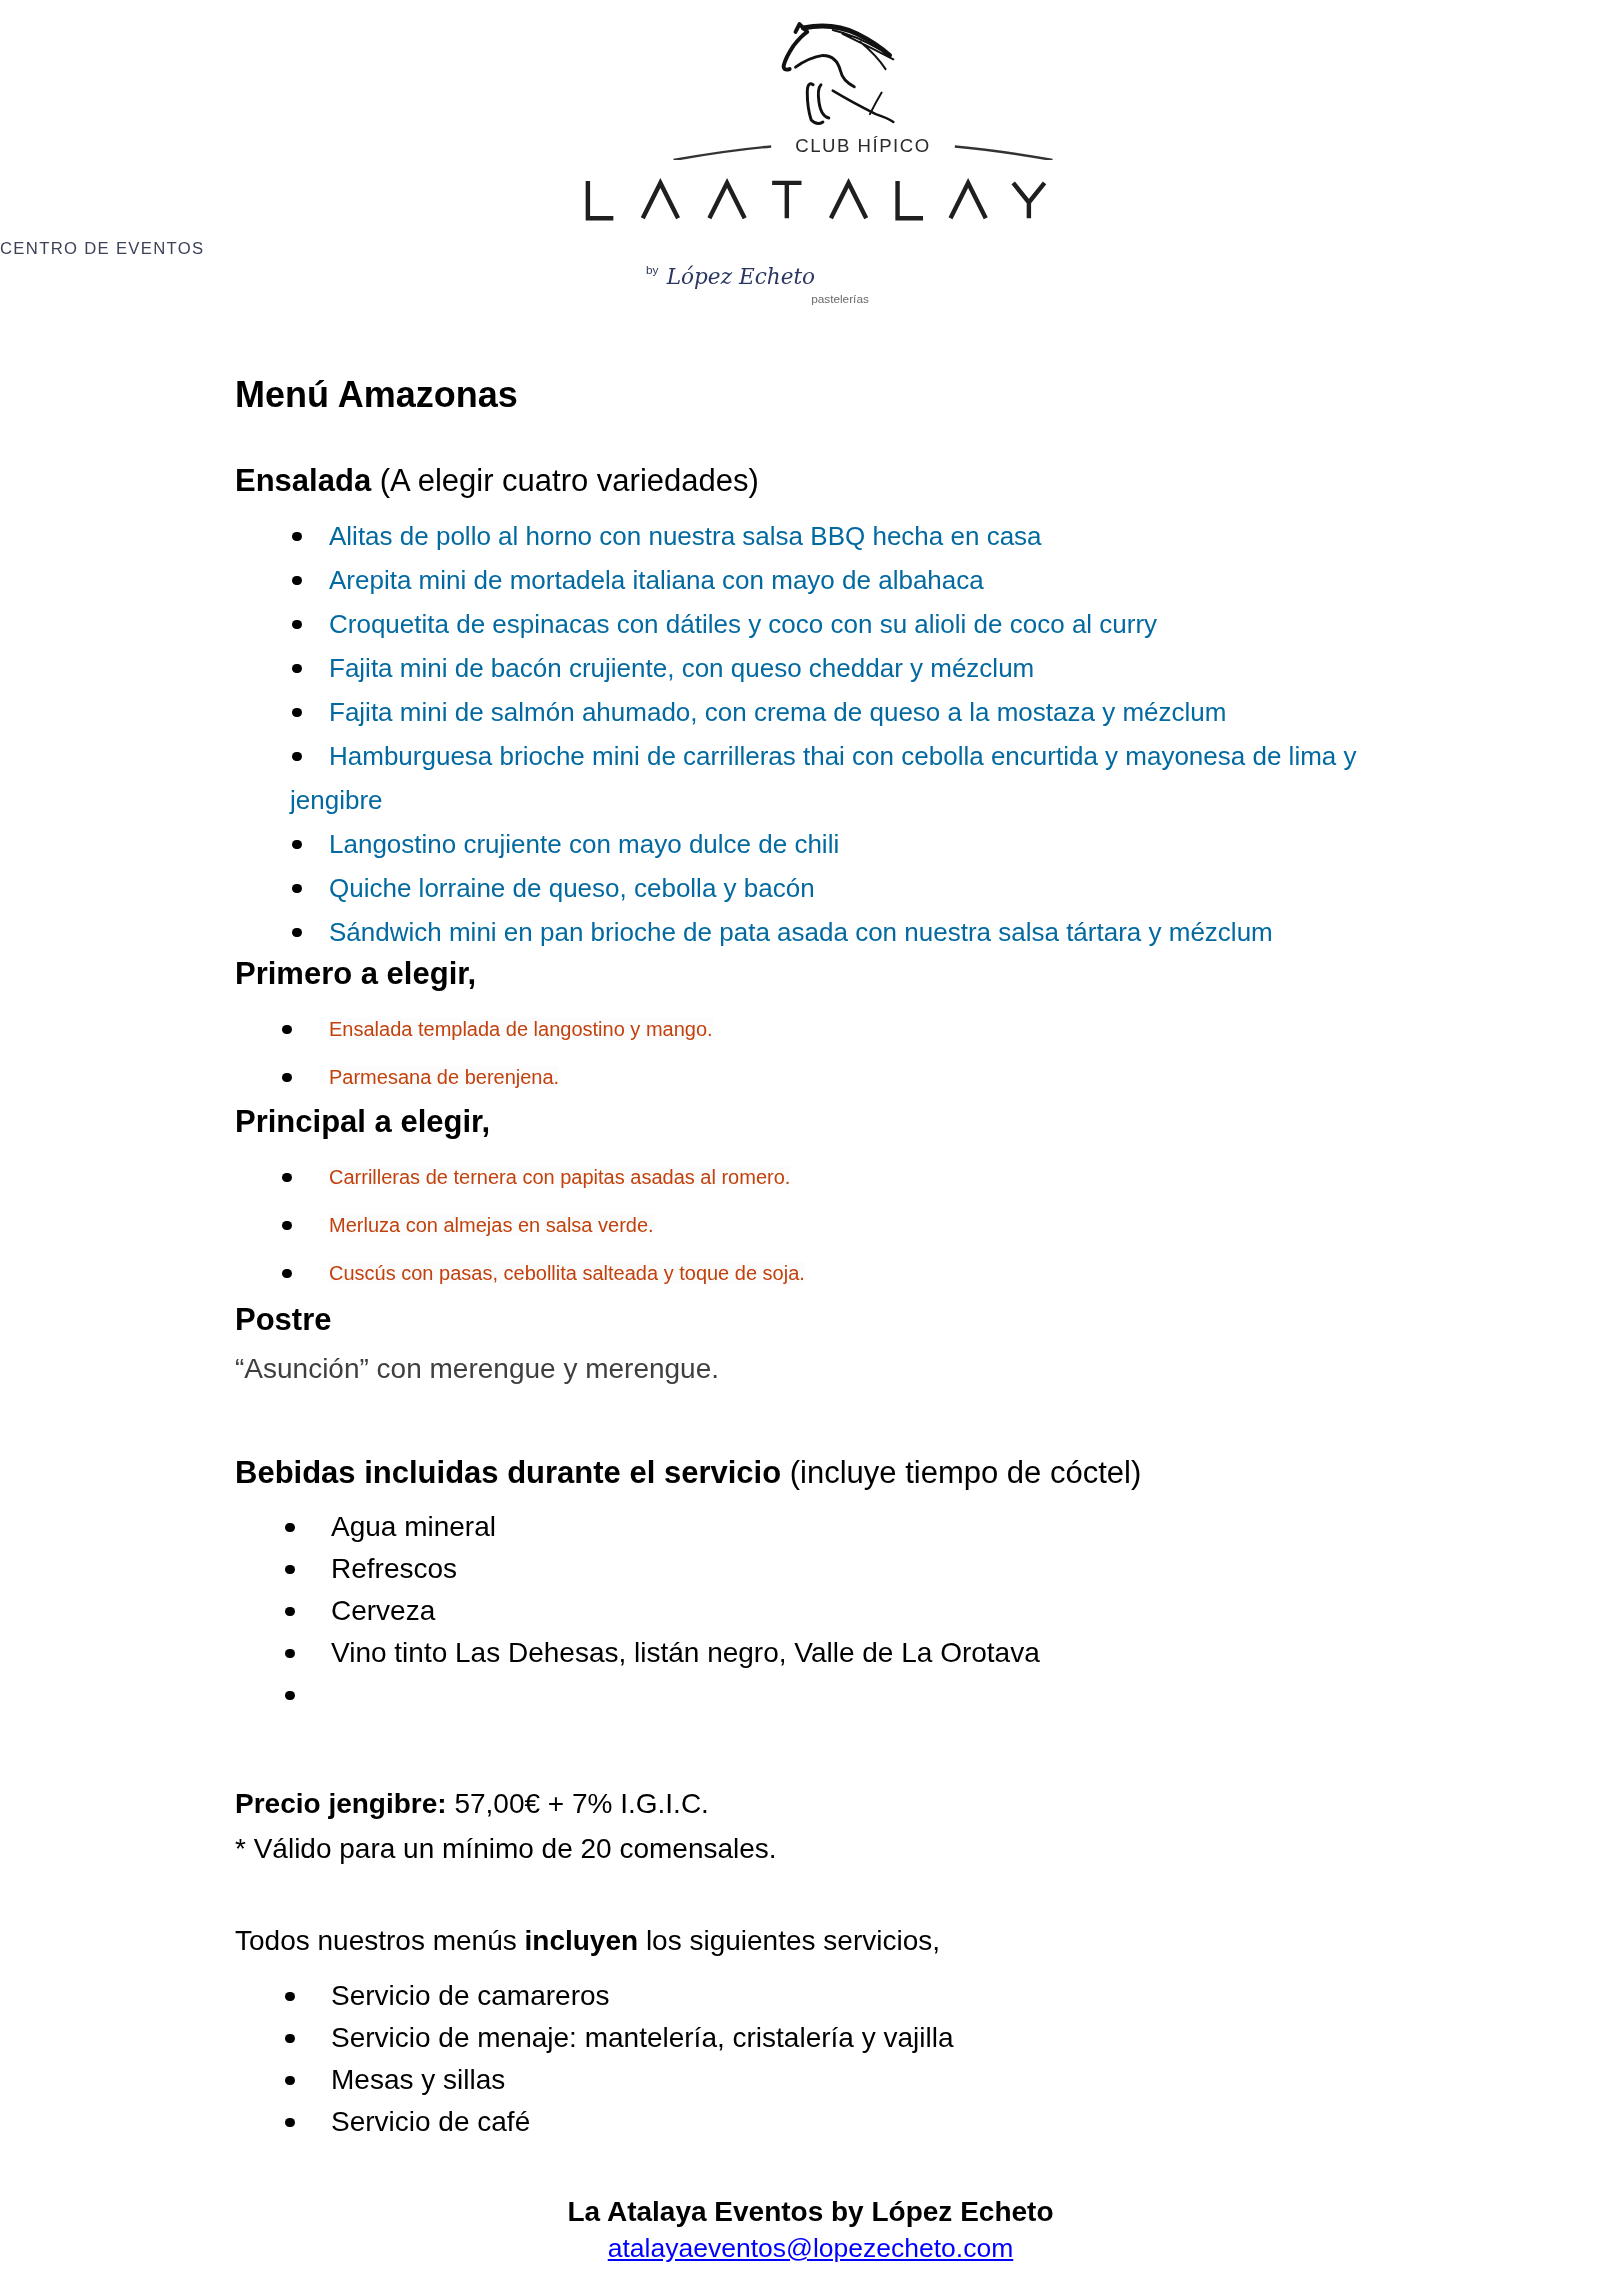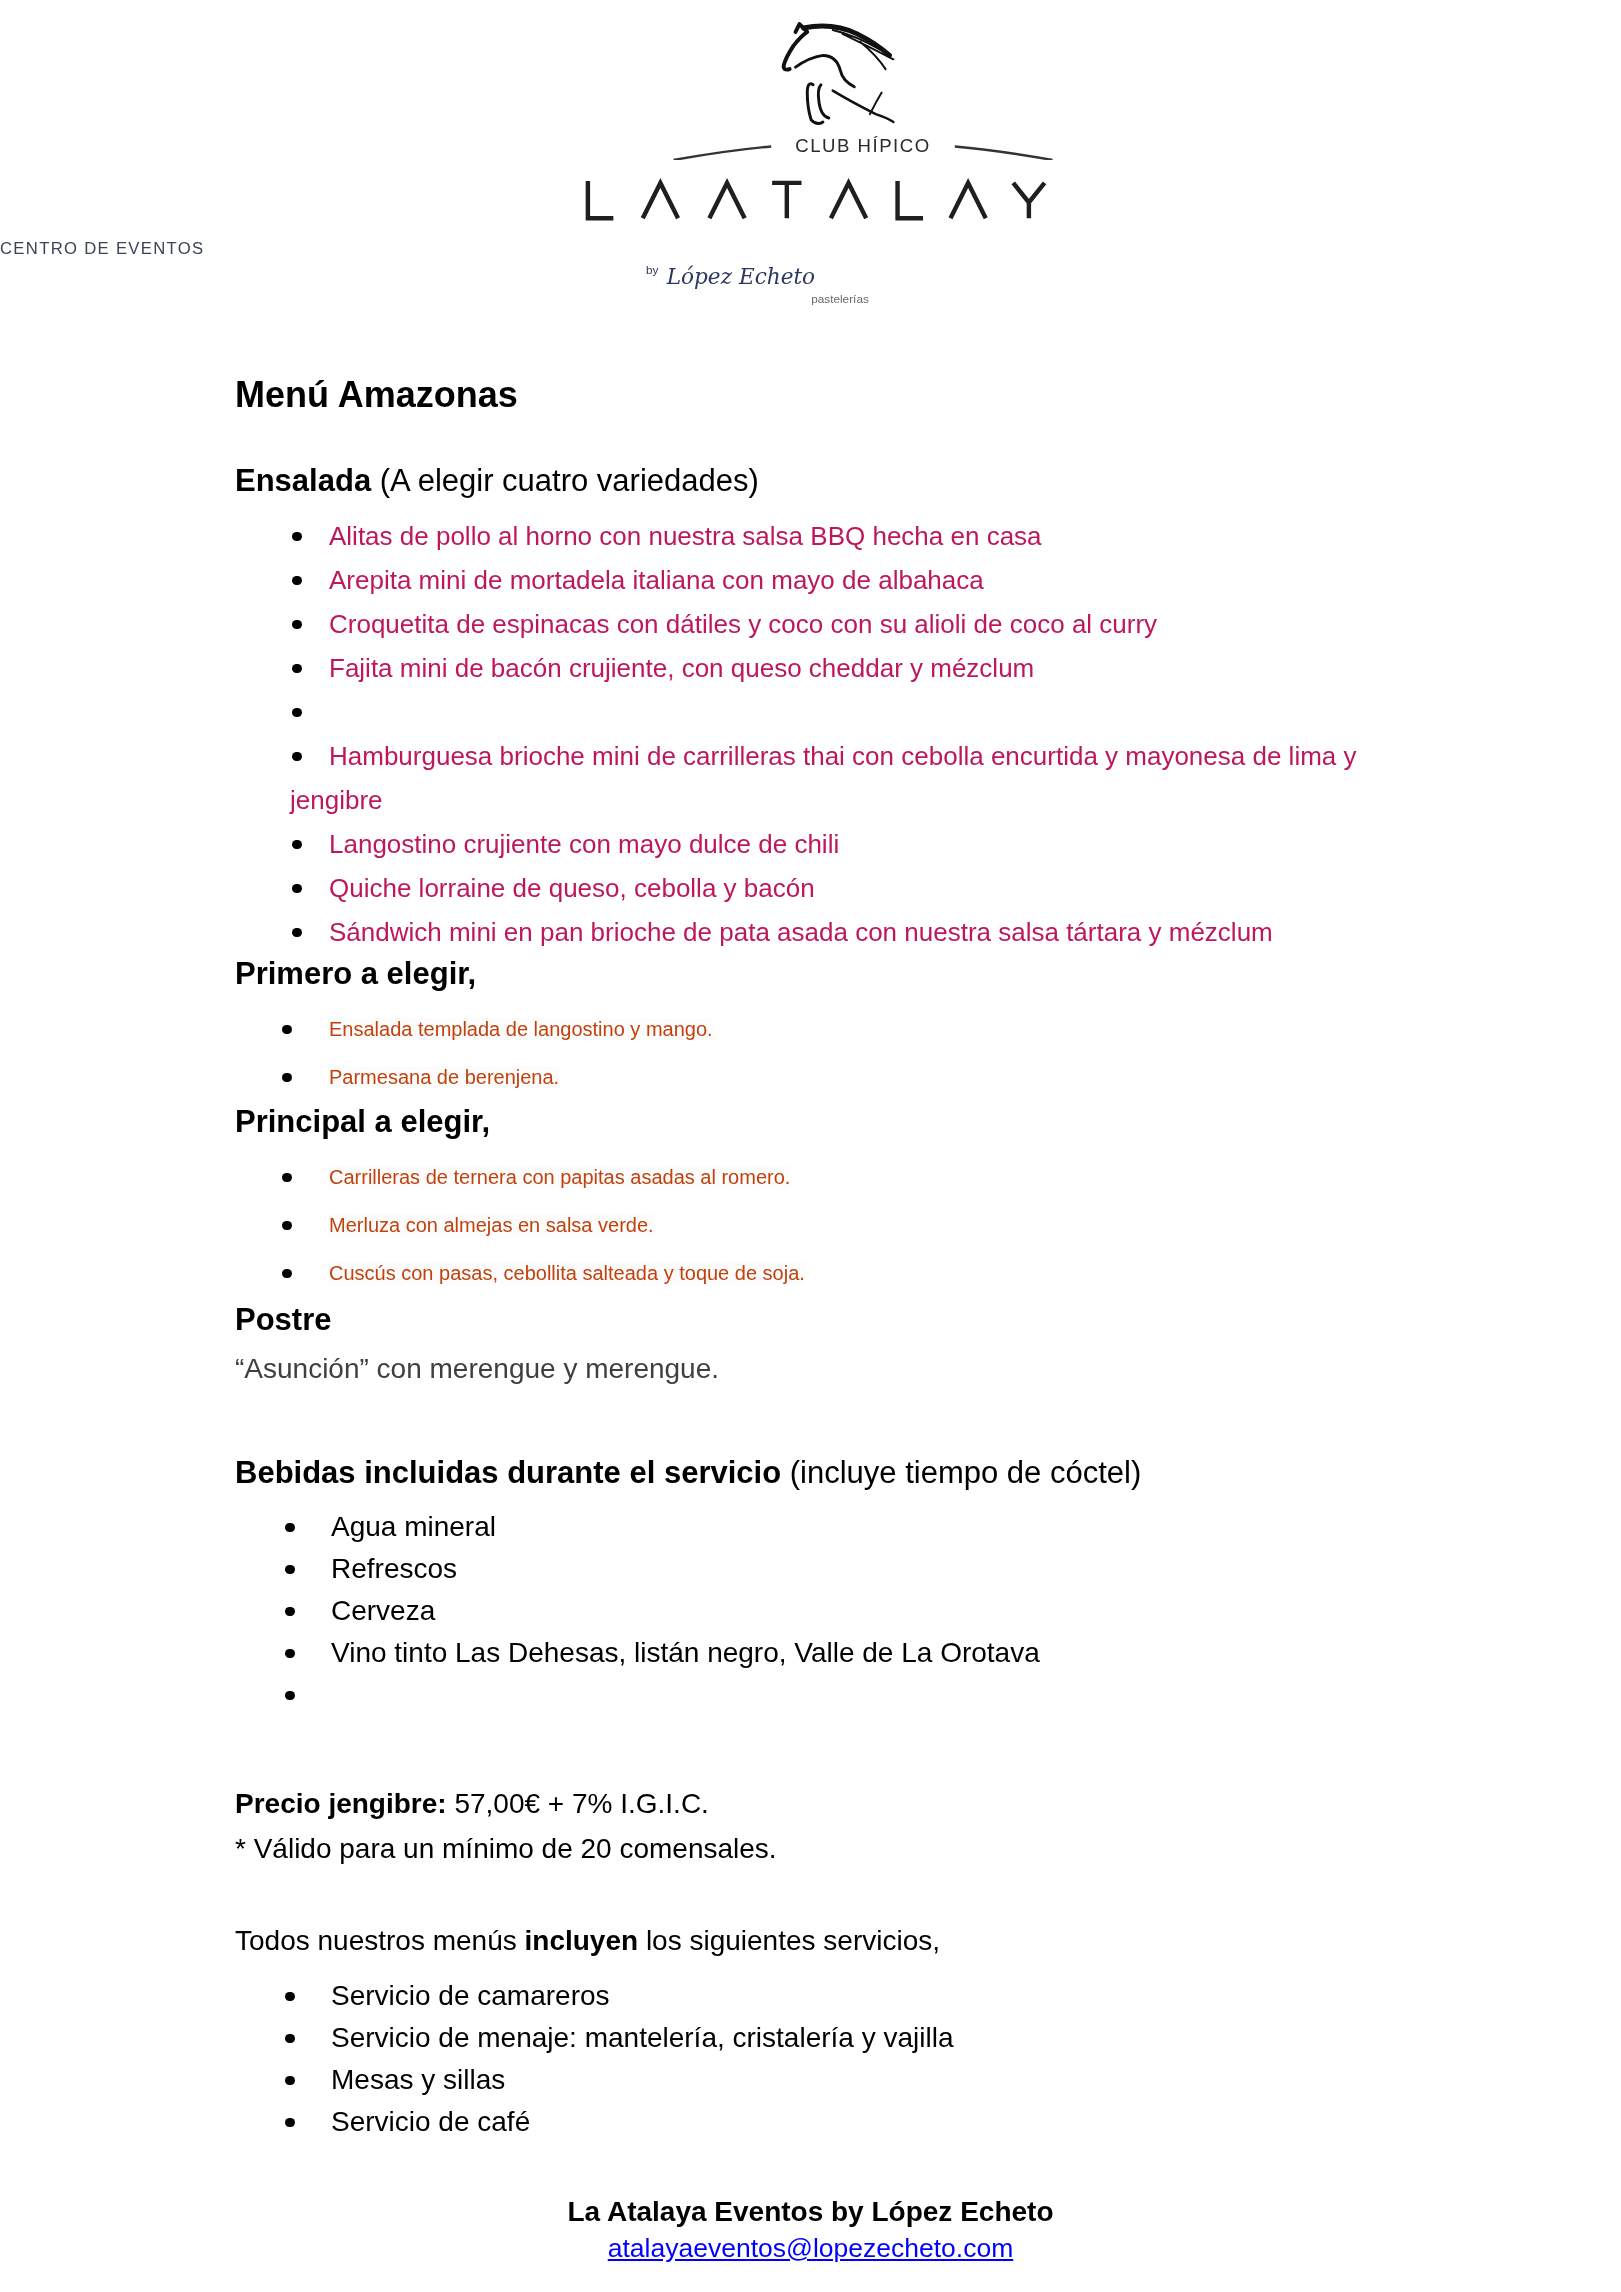--- a/index.html
+++ b/index.html
@@ -29,21 +29,21 @@
   .content { position: absolute; left: 235px; top: 0; width: 1206px; }
   .title { position: absolute; left: 0; top: 374px; font-size: 36px; font-weight: bold; white-space: nowrap; }
   .h2 { position: absolute; left: 0; font-size: 31px; white-space: nowrap; }
   .h2 b { font-weight: bold; }
   .h3 { position: absolute; left: 0; font-size: 31px; font-weight: bold; white-space: nowrap; }
 
   ul.list { position: absolute; left: 0; margin: 0; padding: 0; list-style: none; width: 1206px; }
   ul.list li { position: relative; white-space: nowrap; }
   .bullet { position: absolute; width: 9.8px; height: 9.8px; border-radius: 50%; background: #000; }
 
-  .entrantes li { font-size: 26px; height: 44px; line-height: 44px; color: #be185d; padding-left: 94px; }
+  .entrantes li { font-size: 26px; height: 44px; line-height: 44px; color: #0369a1; padding-left: 94px; }
   .entrantes li .bullet { left: 57px; top: 17.6px; }
   .entrantes li.wrap { height: 88px; white-space: normal; }
   .entrantes li.wrap span.txt { display: block; text-indent: 0; }
   .entrantes li.wrap .cont { position: absolute; left: 55px; top: 44px; }
 
   .dishes li { font-size: 20px; height: 48px; line-height: 48px; color: #c2410c; padding-left: 94px; }
   .dishes li .bullet { left: 47px; top: 19.6px; }
   .dishes li span.txt { background: #fcfcfc; }
 
   .drinks li { font-size: 28px; height: 42px; line-height: 42px; color: #000; padding-left: 96px; }
@@ -110,21 +110,21 @@
 
   <div class="h2" style="top:463px;">
     <b>Ensalada</b>
     <span>(A elegir cuatro variedades)</span>
   </div>
   <ul class="list entrantes" style="top:514px;">
     <li><span class="bullet"></span><span class="txt">Alitas de pollo al horno con nuestra salsa BBQ hecha en casa</span></li>
     <li><span class="bullet"></span><span class="txt">Arepita mini de mortadela italiana con mayo de albahaca</span></li>
     <li><span class="bullet"></span><span class="txt">Croquetita de espinacas con dátiles y coco con su alioli de coco al curry</span></li>
     <li><span class="bullet"></span><span class="txt">Fajita mini de bacón crujiente, con queso cheddar y mézclum</span></li>
-    <li><span class="bullet"></span></li>
+    <li><span class="bullet"></span><span class="txt">Fajita mini de salmón ahumado, con crema de queso a la mostaza y mézclum</span></li>
     <li class="wrap">
         <span class="bullet"></span>
         <span class="txt">Hamburguesa brioche mini de carrilleras thai con cebolla encurtida y mayonesa de lima y</span>
         <span class="cont">jengibre</span>
       </li>
     <li><span class="bullet"></span><span class="txt">Langostino crujiente con mayo dulce de chili</span></li>
     <li><span class="bullet"></span><span class="txt">Quiche lorraine de queso, cebolla y bacón</span></li>
     <li><span class="bullet"></span><span class="txt">Sándwich mini en pan brioche de pata asada con nuestra salsa tártara y mézclum</span></li>
   </ul>
 

